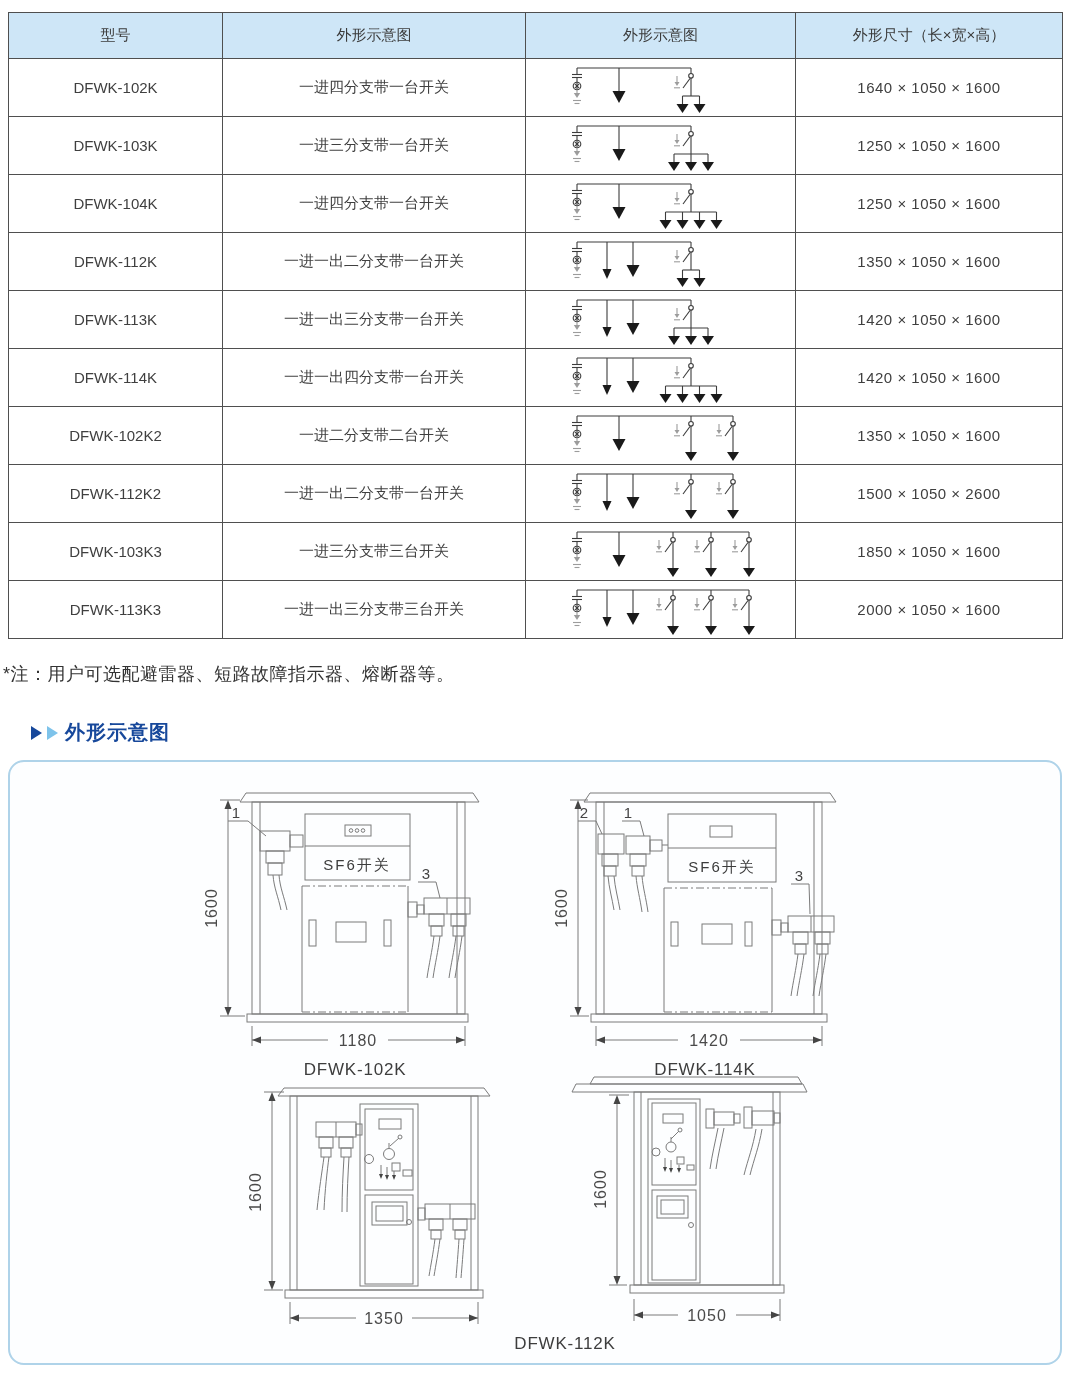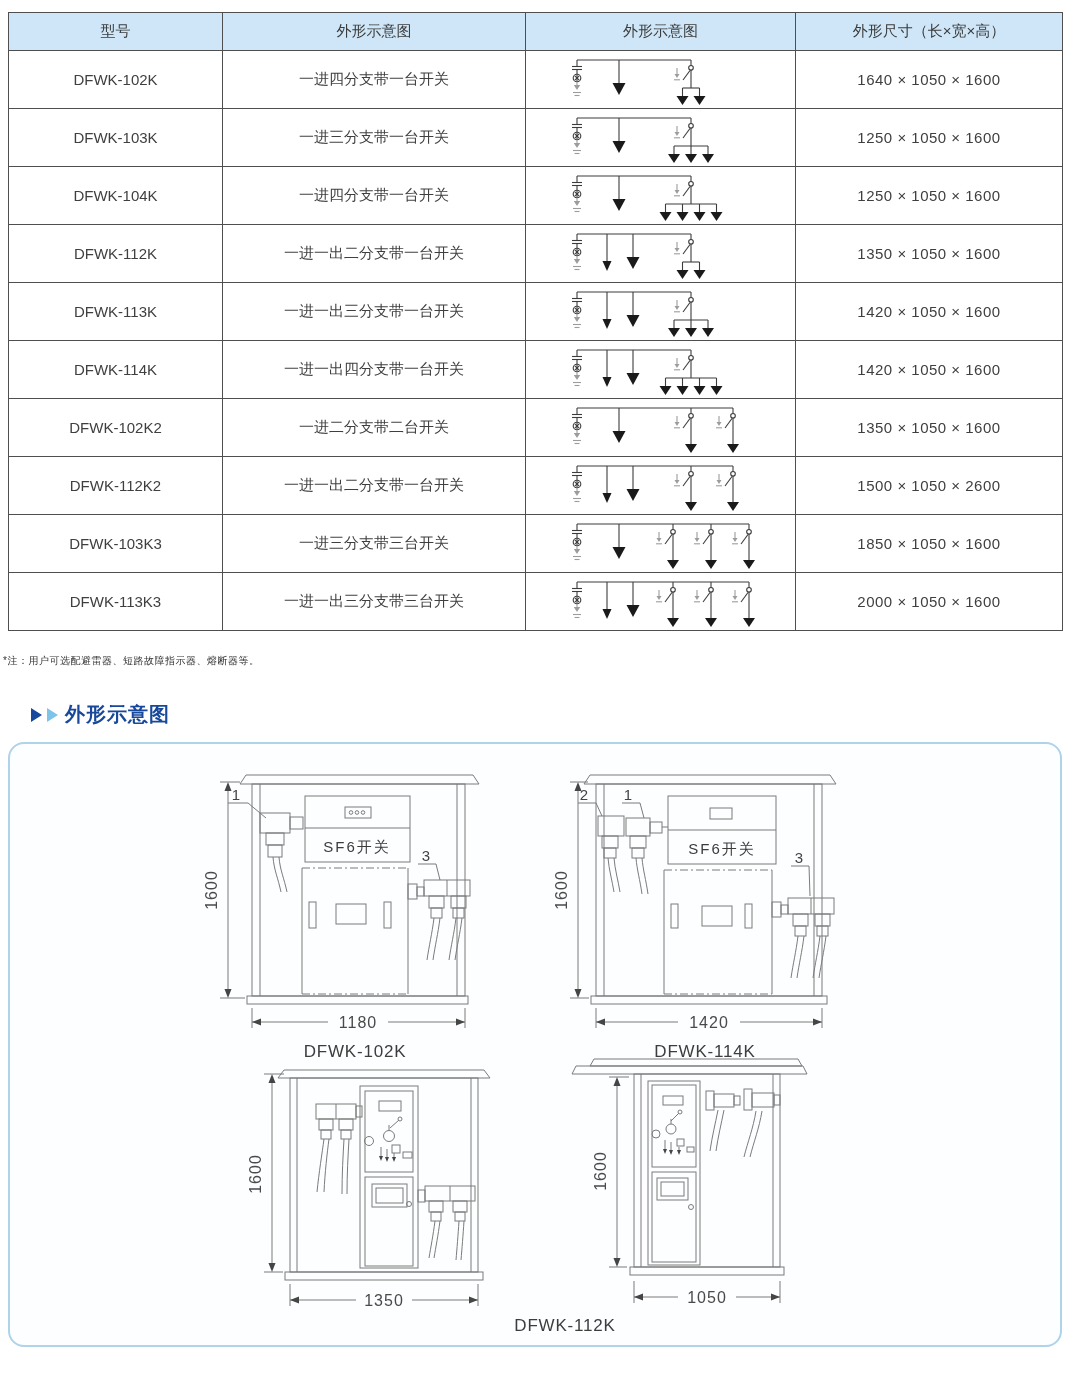--- a/index.html
+++ b/index.html
@@ -5,27 +5,27 @@
   * { margin:0; padding:0; box-sizing:border-box; }
   html,body { width:1070px; background:#fff; font-family:"Liberation Sans","DejaVu Sans",sans-serif; }
   body { height:1398px; overflow:hidden; color:#333; }
 
   .sec-title { display:flex; align-items:center; gap:5px; margin:6px 0 0 6px; }
   .sec-title .txt { color:#17489B; font-size:20px; font-weight:bold; letter-spacing:1px; }
   .arr { width:0; height:0; border-top:7px solid transparent; border-bottom:7px solid transparent; border-left:11px solid #17489B; display:inline-block; }
   .arr.light { border-left-color:#7EC3EA; margin-right:2px; }
 
   table.spec { border-collapse:collapse; margin:12px 0 0 8px; width:1054px; table-layout:fixed; }
-  table.spec th { background:#CEE6F7; font-weight:normal; font-size:15px; color:#3b3b3b; height:38px; border:1px solid #4f4f4f; }
+  table.spec th { background:#CEE6F7; font-weight:normal; font-size:15px; color:#3b3b3b; height:46px; border:1px solid #4f4f4f; }
   table.spec td { border:1px solid #4f4f4f; height:58px; font-size:15px; color:#3f3f3f; text-align:center; vertical-align:middle; }
   td.c-diag { padding:0; }
   td.c-diag svg { display:block; margin:0 auto; }
   td.c-dims { letter-spacing:.5px; }
 
-  .note { margin:23px 0 0 3px; font-size:10px; color:#333; letter-spacing:.5px; }
+  .note { margin:23px 0 0 3px; font-size:18px; color:#333; letter-spacing:.5px; }
   .sec2 { margin-top:33px;padding-left:25px; }
 
   .panel { position:relative; margin:14px 0 0 8px; width:1054px; height:605px;
            border:2px solid #AFD3E9; border-radius:16px; background:#fdfeff; }
   .draw { position:absolute; }
   .cap { text-align:center; font-size:17px; color:#3d3d3d; letter-spacing:.8px; margin-top:0; }
   .cap-cd { position:absolute; width:230px; }
 
   svg text { font-family:"Liberation Sans","DejaVu Sans",sans-serif; }
   g.ot { stroke:#7b7b7b; fill:none; stroke-width:1; }

